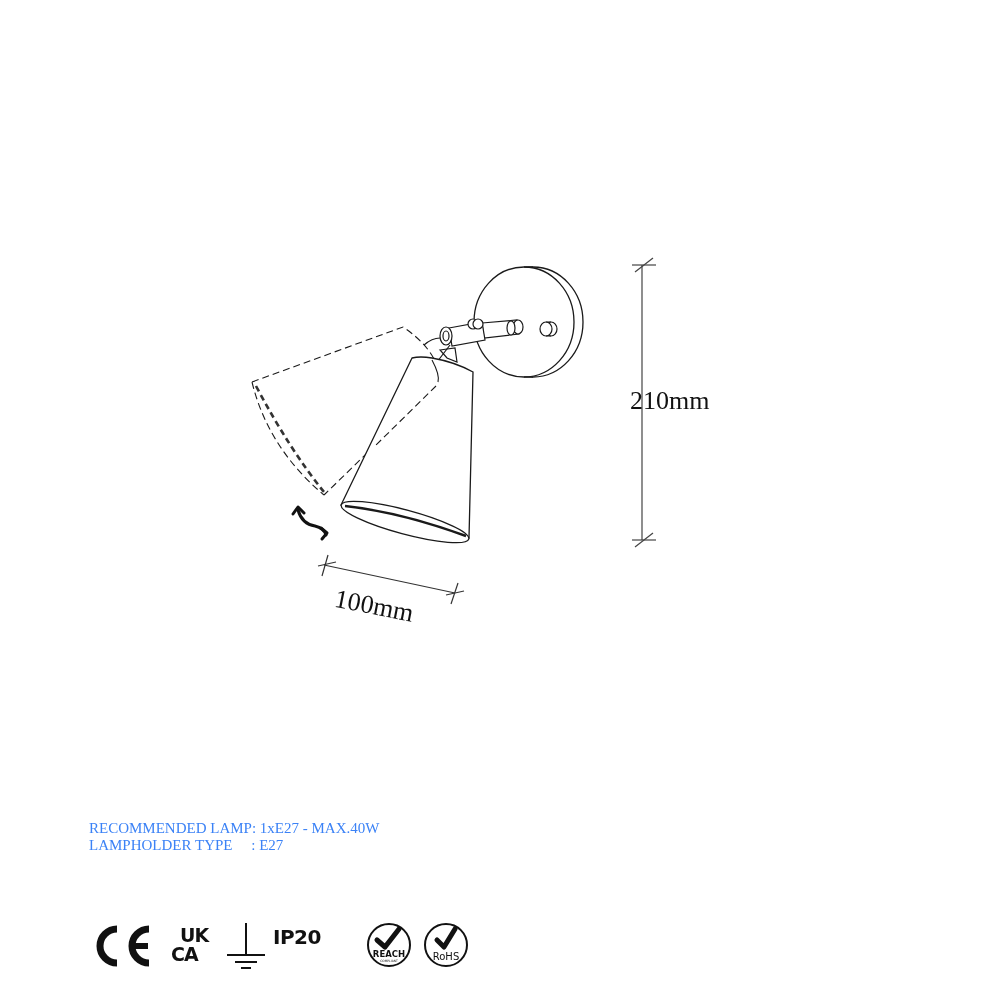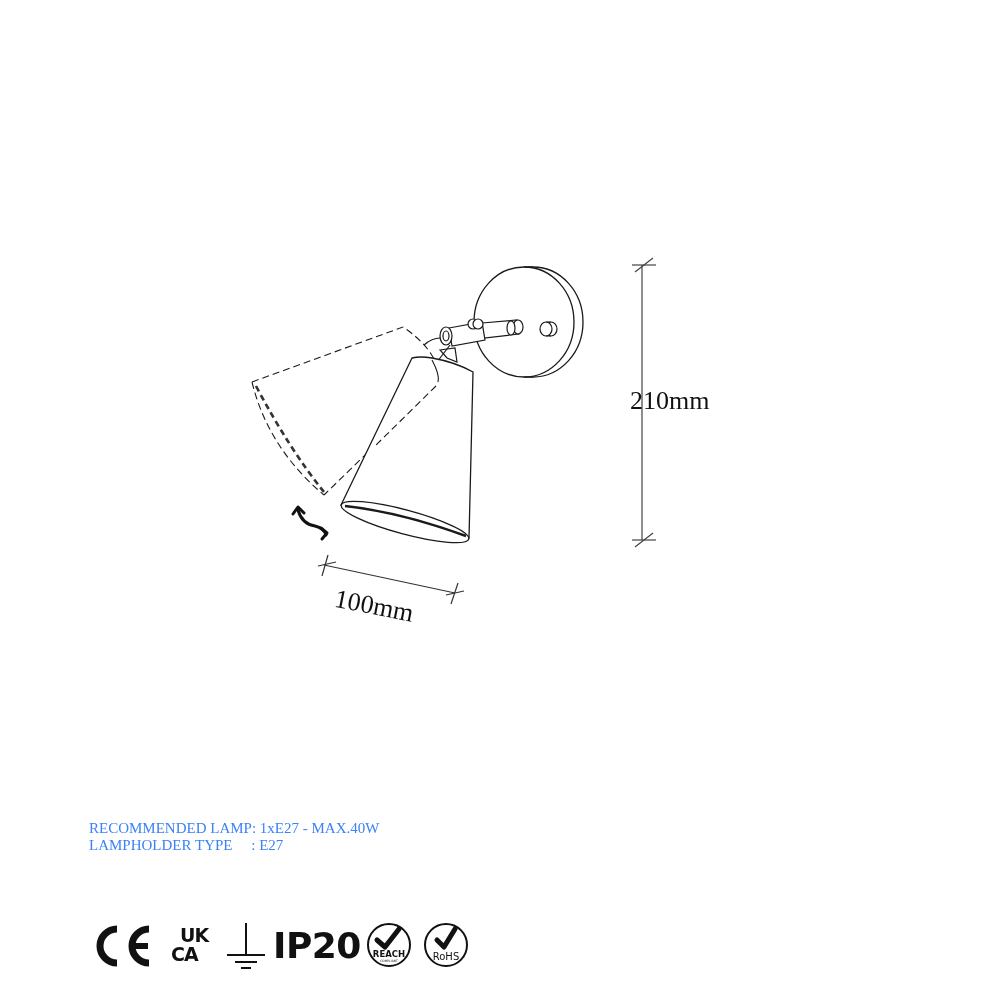--- a/index.html
+++ b/index.html
@@ -6,21 +6,21 @@
   body { width:1000px; height:1000px; position:relative; overflow:hidden; font-family:"Liberation Serif", "DejaVu Serif", serif; color:#111; }
   #drawing { position:absolute; left:0; top:0; width:1000px; height:1000px; }
   .dim-label { position:absolute; font-family:"Liberation Serif", "DejaVu Serif", serif; font-size:26px; color:#111; white-space:nowrap; }
   #dim-height-label { left:630px; top:386px; }
   #dim-width-label { left:338px; top:584px; transform:rotate(11deg); transform-origin:left top; }
   .spec { position:absolute; left:89px; font-family:"Liberation Serif", "DejaVu Serif", serif; font-size:15px; color:#3b82f6; white-space:pre; }
   #spec-line-1 { top:837px; }
   #spec-line-2 { top:820px; }
   #cert-row { position:absolute; left:90px; top:915px; height:60px; width:400px; }
   .cert { position:absolute; }
-  .ip-label { position:absolute; left:183px; top:16px; font-family:"DejaVu Sans", "Liberation Sans", sans-serif; font-weight:bold; font-size:36px; color:#111; letter-spacing:-0.5px; }
+  .ip-label { position:absolute; left:183px; top:16px; font-family:"DejaVu Sans", "Liberation Sans", sans-serif; font-weight:bold; font-size:20px; color:#111; letter-spacing:-0.5px; }
   .uk-label { position:absolute; font-family:"DejaVu Sans", "Liberation Sans", sans-serif; font-weight:bold; font-size:19px; line-height:17px; color:#111; letter-spacing:-1px; }
   .badge-text { font-family:"DejaVu Sans", "Liberation Sans", sans-serif; }
 </style>
 </head>
 <body>
 
 <svg id="drawing" viewBox="0 0 1000 1000" xmlns="http://www.w3.org/2000/svg">
 
   <g fill="none" stroke="#1a1a1a" stroke-width="1.3">
     <ellipse cx="533" cy="322" rx="50" ry="55" fill="#fff"></ellipse>

